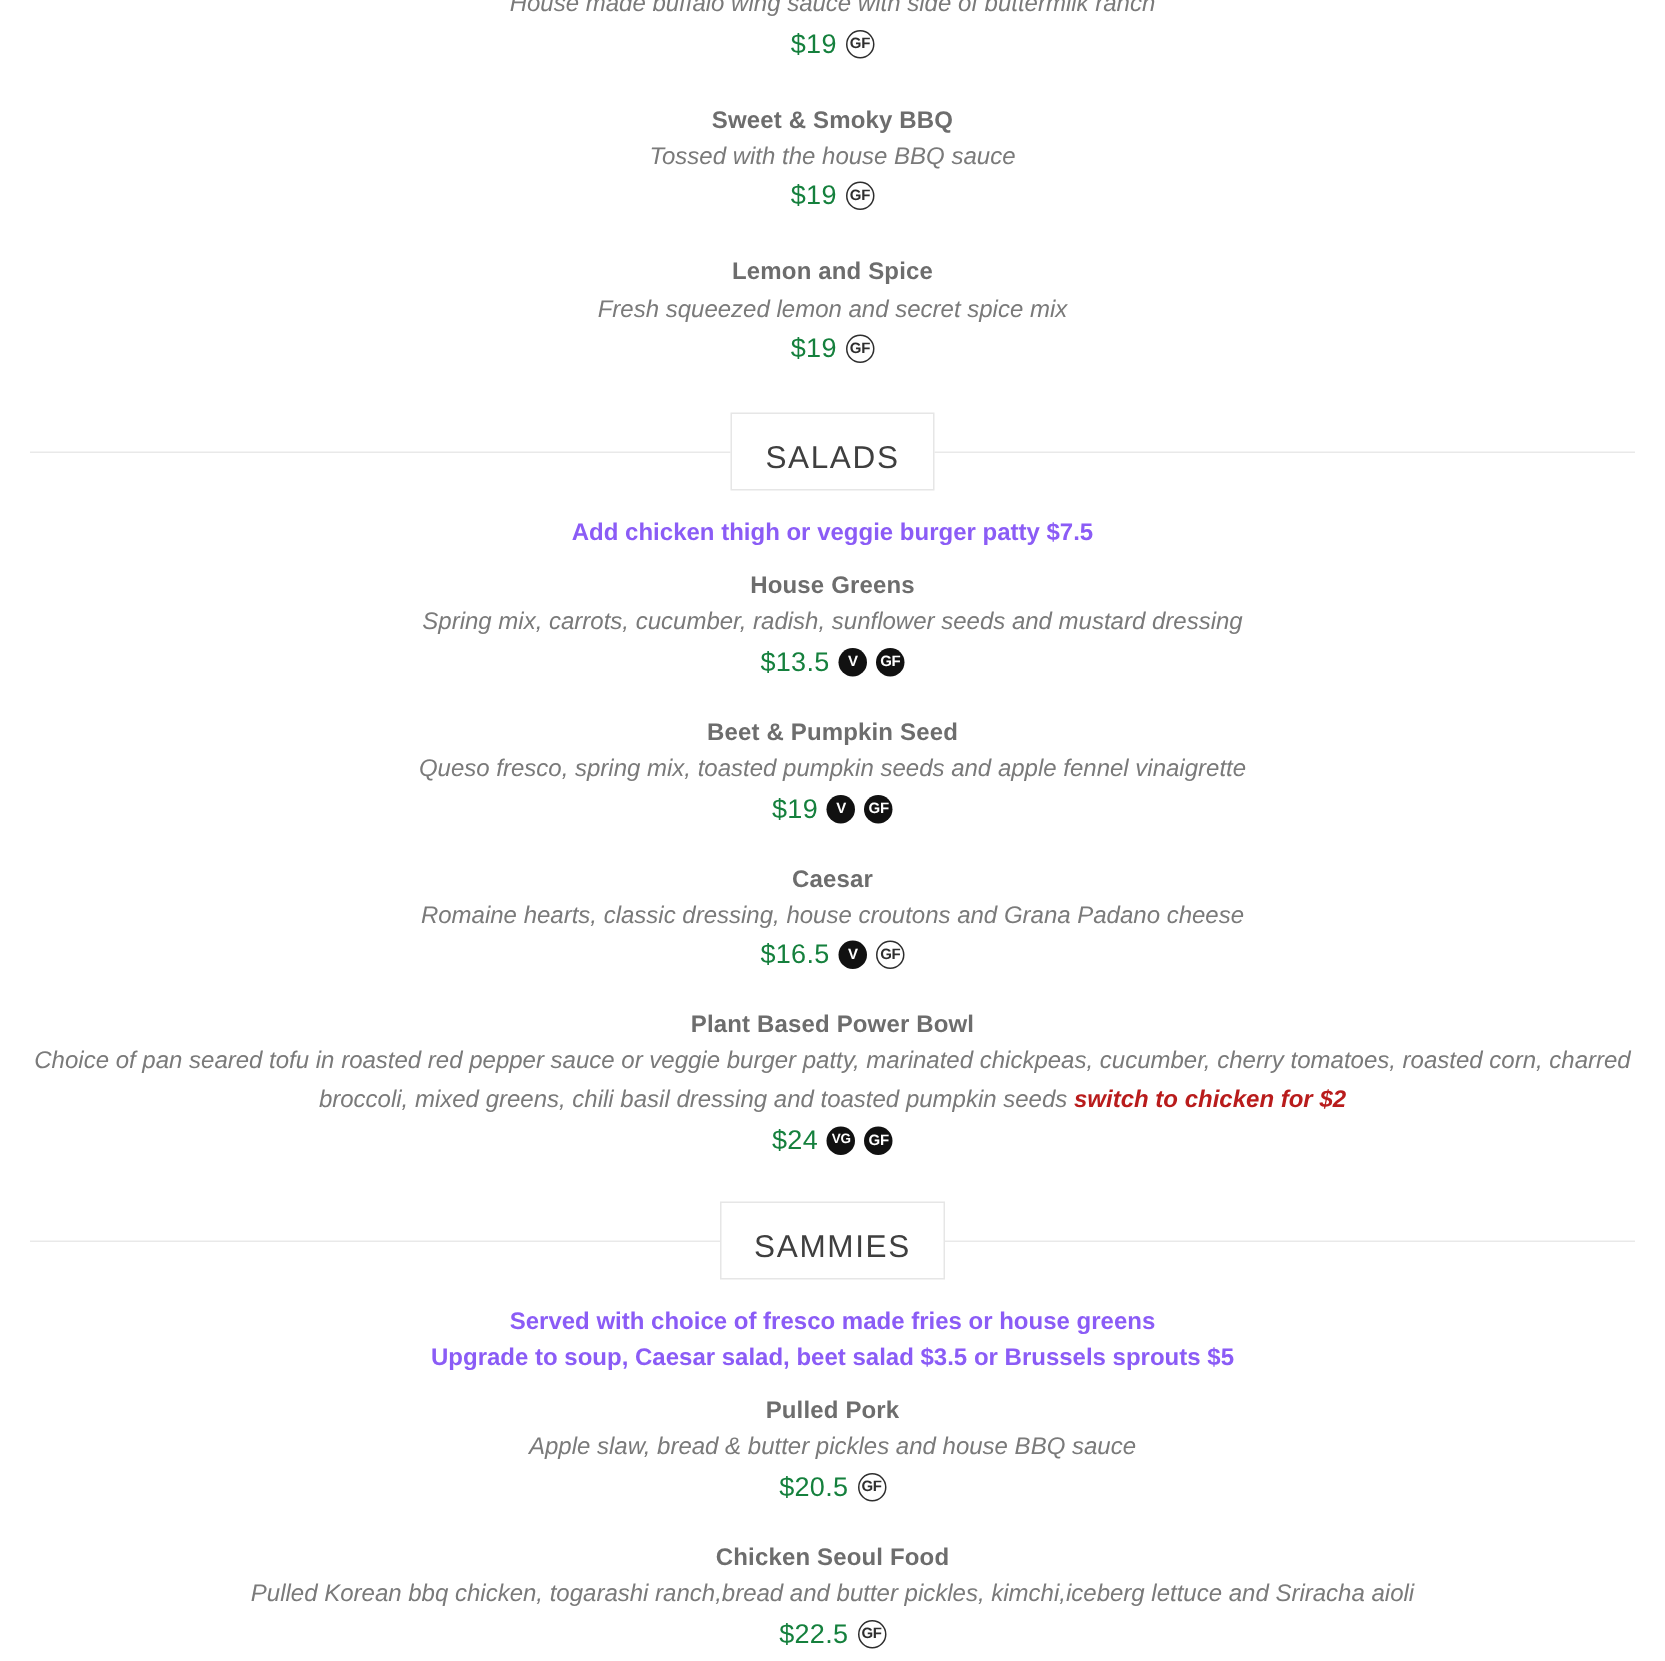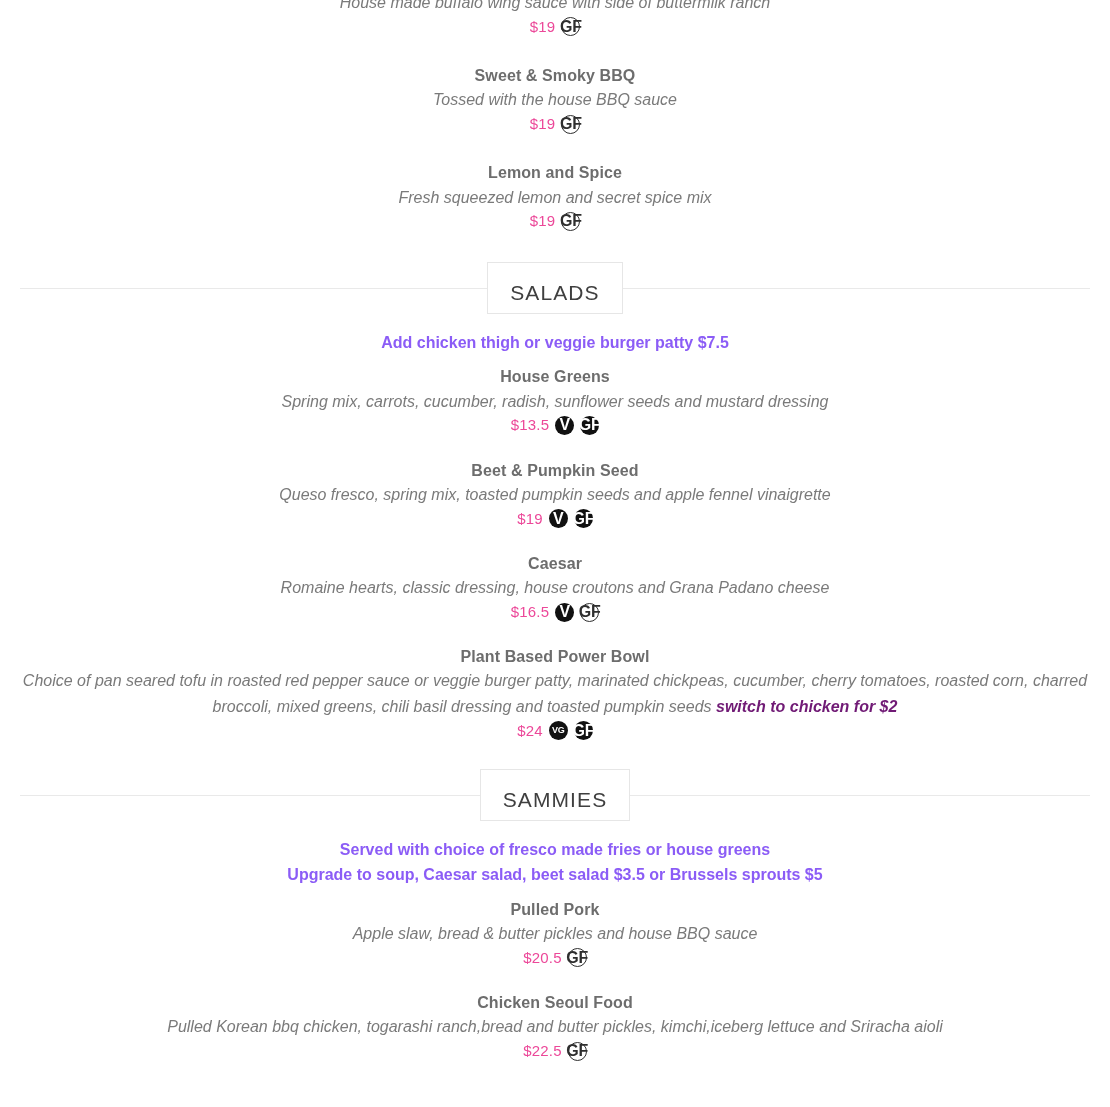--- a/index.html
+++ b/index.html
@@ -14,32 +14,32 @@
   
   .item { text-align: center; }
   .item-name {
     font-size: 16px; font-weight: bold; color: #6d6d6d;
     letter-spacing: .1px; line-height: 1.45;
   }
   .item-desc {
     font-size: 16px; font-style: italic; color: #7a7a7a;
     line-height: 1.6; padding: 0 14px;
   }
-  .item-desc .addon { font-weight: bold; color: #701a75; font-style: italic; }
+  .item-desc .addon { font-weight: bold; color: #b91c1c; font-style: italic; }
   .price-row {
     display: flex; align-items: center; justify-content: center;
     gap: 6px; line-height: 1.5;
   }
-  .price { font-size: 15px; color: #ec4899; letter-spacing: .2px; }
+  .price { font-size: 18px; color: #15803d; letter-spacing: .2px; }
 
   
   .badge {
     display: inline-flex; align-items: center; justify-content: center;
     width: 19px; height: 19px; border-radius: 50%;
-    font-size: 16px; font-weight: bold; letter-spacing: -0.2px;
+    font-size: 10px; font-weight: bold; letter-spacing: -0.2px;
     flex: 0 0 auto;
   }
   .badge.filled { background: #111111; color: #ffffff; }
   .badge.outline {
     background: transparent; color: #2e2e2e;
     border: 1.6px solid #2e2e2e;
   }
   .badge.vg { font-size: 9px; }
 
   

